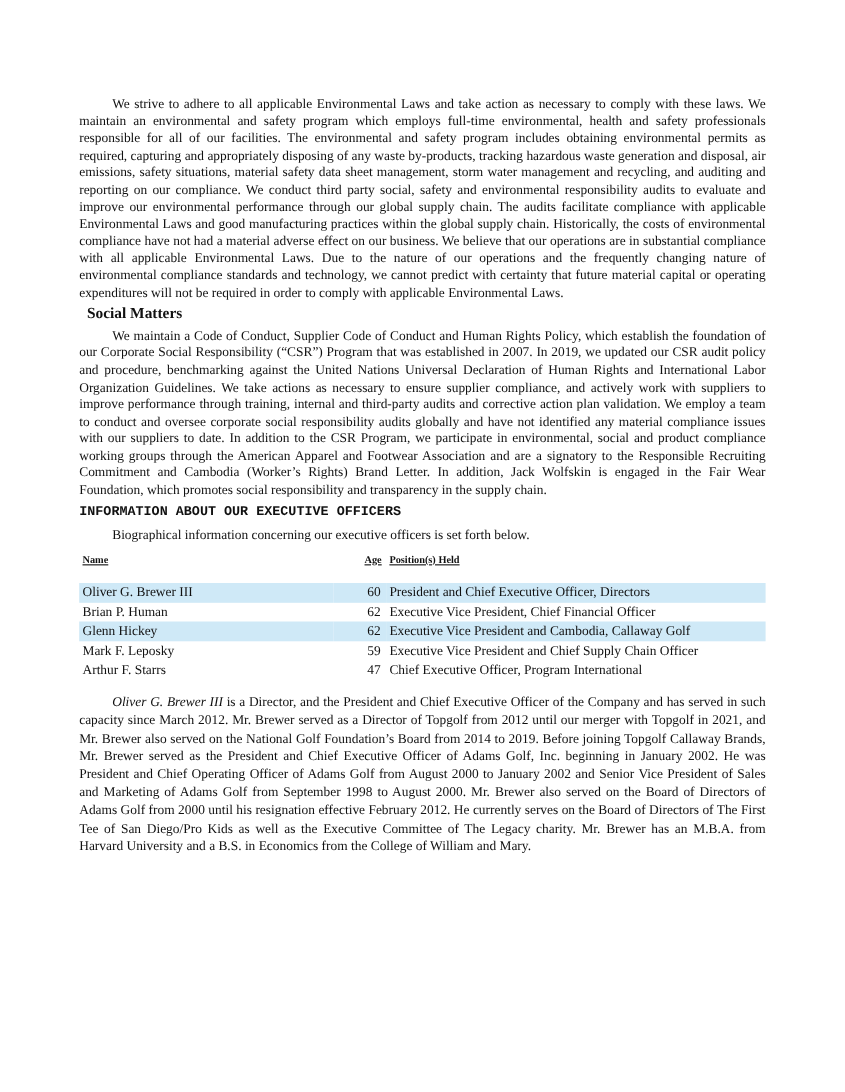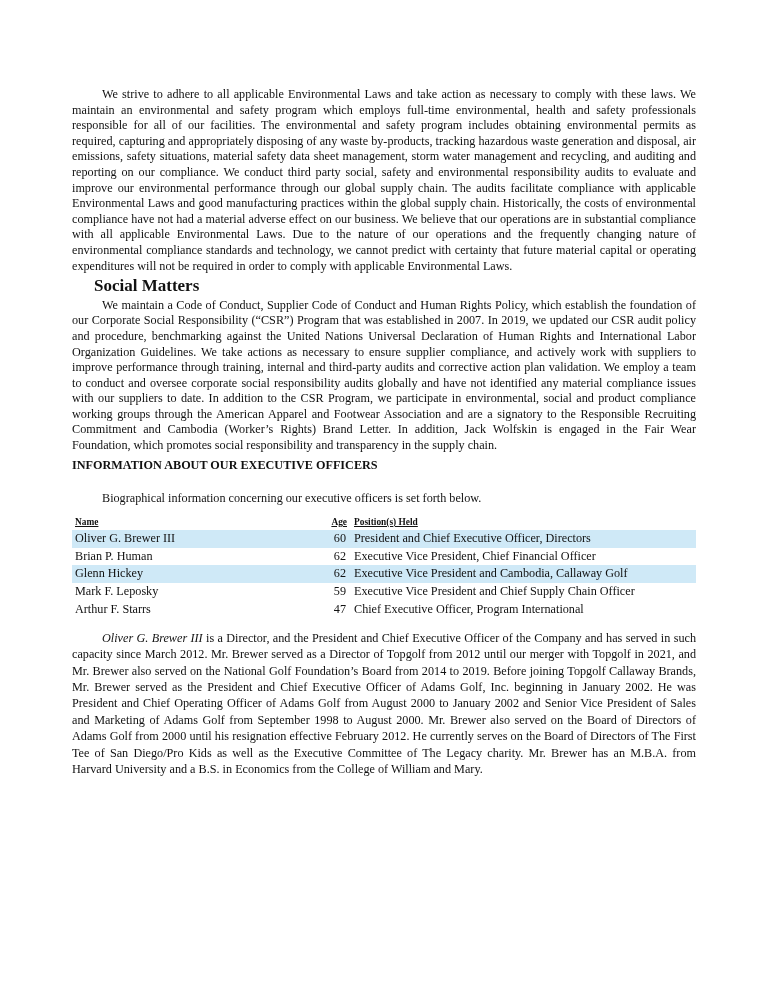--- a/index.html
+++ b/index.html
@@ -25,46 +25,47 @@
       margin: 0;
       font-size: 12.2px;
       line-height: 15.6px;
       text-align: justify;
     }
     .indent {
       text-indent: 30px;
     }
     .subhead {
       font-weight: bold;
-      font-size: 17px;
+      font-size: 14px;
       line-height: 15.6px;
-      margin: 4px 0 4px 22px;
+      margin: 4px 0 4px 7px;
     }
     .section-head {
       font-weight: bold;
       font-size: 12.2px;
       line-height: 15.6px;
       margin-top: 4px;
+      font-family: Liberation Mono, monospace;
     }
     .intro {
       text-indent: 30px;
-      margin-top: 18px;
+      margin-top: 6px;
     }
     table.officers {
       width: 624px;
       border-collapse: collapse;
       margin-top: 9px;
       font-size: 12.2px;
     }
     table.officers th {
       font-size: 9.4px;
       font-weight: bold;
       text-decoration: underline;
       text-align: left;
-      padding: 0 0 2px 3px;
+      padding: 0 0 14px 3px;
       line-height: 12px;
       height: 12px;
       vertical-align: bottom;
     }
     table.officers th.age-h {
       text-align: right;
       padding-right: 4px;
     }
     table.officers td {
       height: 17.8px;

